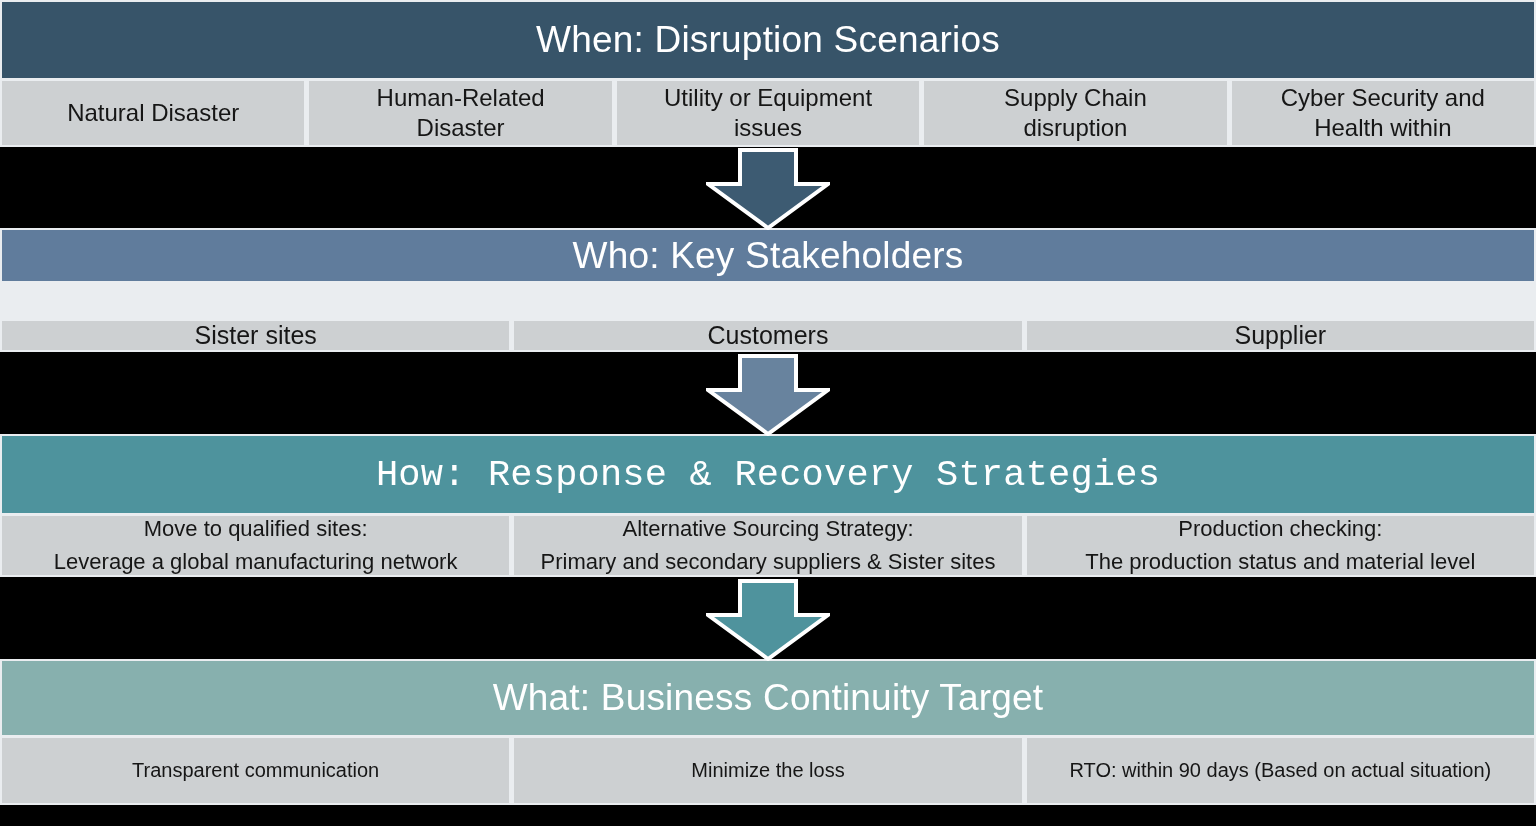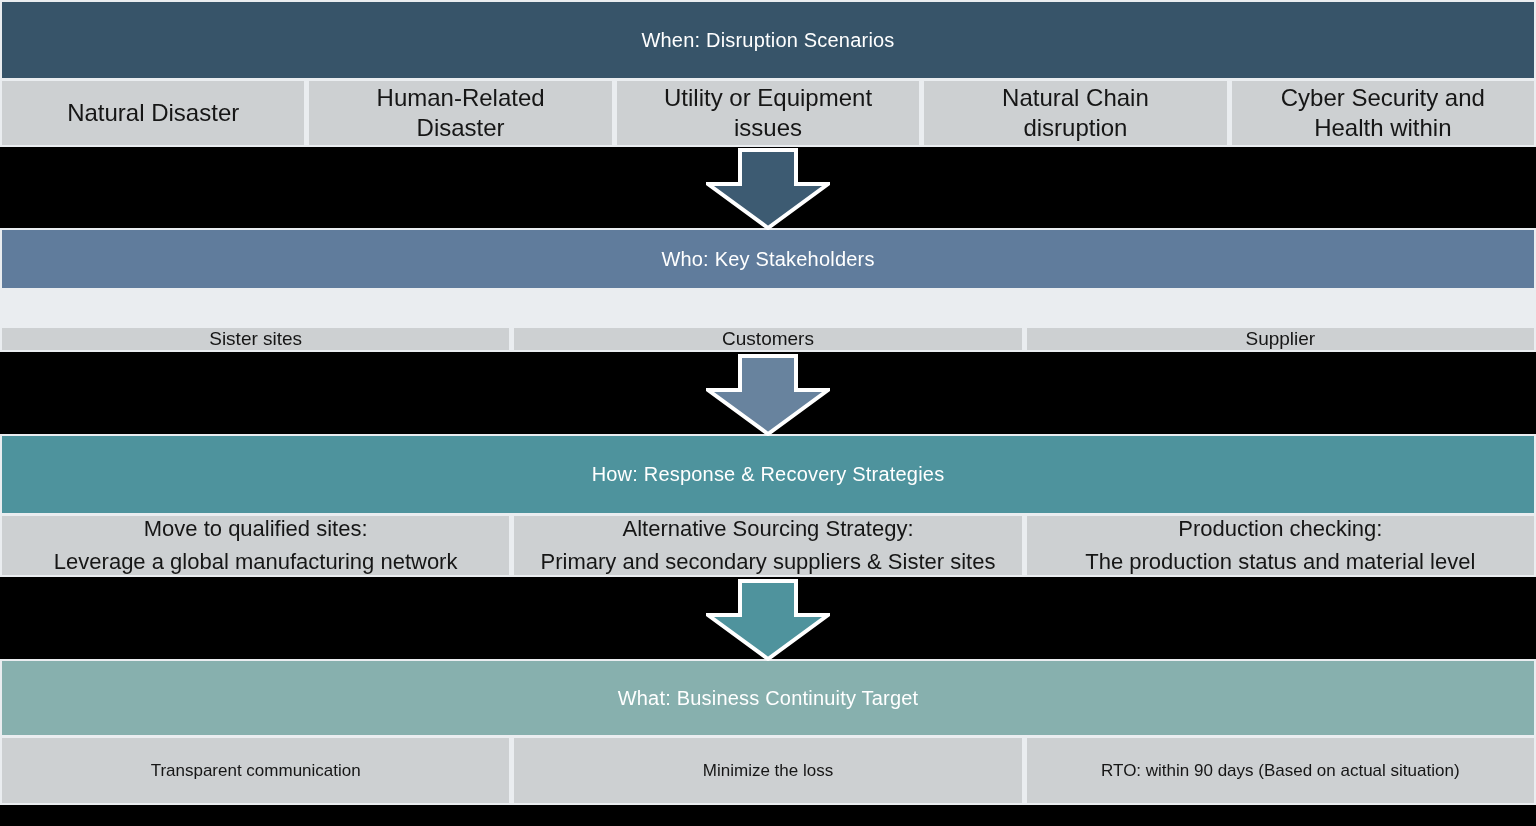--- a/index.html
+++ b/index.html
@@ -21,21 +21,21 @@
   }
   .section{
     display:flex;flex-direction:column;
     background:var(--gap-color);
     padding:2px;
     gap:3px;
   }
   .section-header{
     display:flex;align-items:center;justify-content:center;
     color:#FFFFFF;
-    font-size:20px;
+    font-size:37px;
     letter-spacing:0.2px;
     white-space:nowrap;
   }
   .cell-row{
     display:flex;
     gap:5px;
     flex:1;
     justify-content:space-between;
   }
   .cell{
@@ -43,30 +43,30 @@
     background:var(--cell-bg);
     color:var(--text-dark);
     display:flex;flex-direction:column;
     align-items:center;justify-content:center;
     text-align:center;
     overflow:hidden;
   }
   .cell .line{white-space:nowrap;}
   .s1 .section-header{height:76px;}
   .s2 .section-header{height:75px;}
-  .s3 .section-header{height:85px;}
+  .s3 .section-header{height:85px;font-family:Liberation Mono, monospace;}
   .s4 .section-header{height:74px;}
   .s1{height:147px;}
   .s2{height:124px;gap:40px;}
   .s3{height:143px;}
   .s4{height:146px;}
   .s1 .cell{font-size:24px;line-height:1.25;}
-  .s2 .cell{font-size:19px;}
+  .s2 .cell{font-size:25px;}
   .s3 .cell{font-size:22px;gap:7px;}
-  .s4 .cell{font-size:17px;}
+  .s4 .cell{font-size:20px;}
   .band{
     position:relative;
     background:transparent;
   }
   .band-1{height:81px;}
   .band-2{height:82px;}
   .band-3{height:82px;}
   .band .arrow-svg{
     position:absolute;
     left:50%;
@@ -90,21 +90,21 @@
       </div>
       <div class="cell">
         <div class="line">Human-Related</div>
         <div class="line">Disaster</div>
       </div>
       <div class="cell">
         <div class="line">Utility or Equipment</div>
         <div class="line">issues</div>
       </div>
       <div class="cell">
-        <div class="line">Natural Chain</div>
+        <div class="line">Supply Chain</div>
         <div class="line">disruption</div>
       </div>
       <div class="cell">
         <div class="line">Cyber Security and</div>
         <div class="line">Health within</div>
       </div>
     </div>
   </div>
 
   <div class="band band-1">

